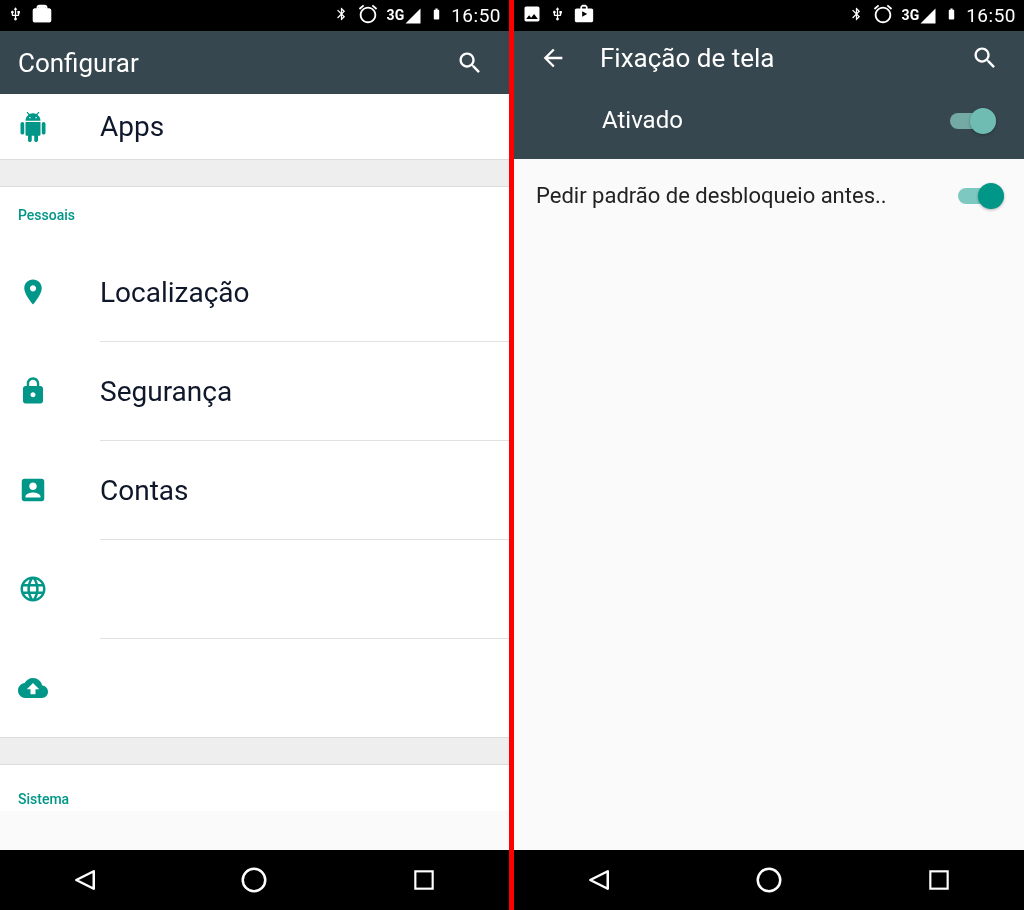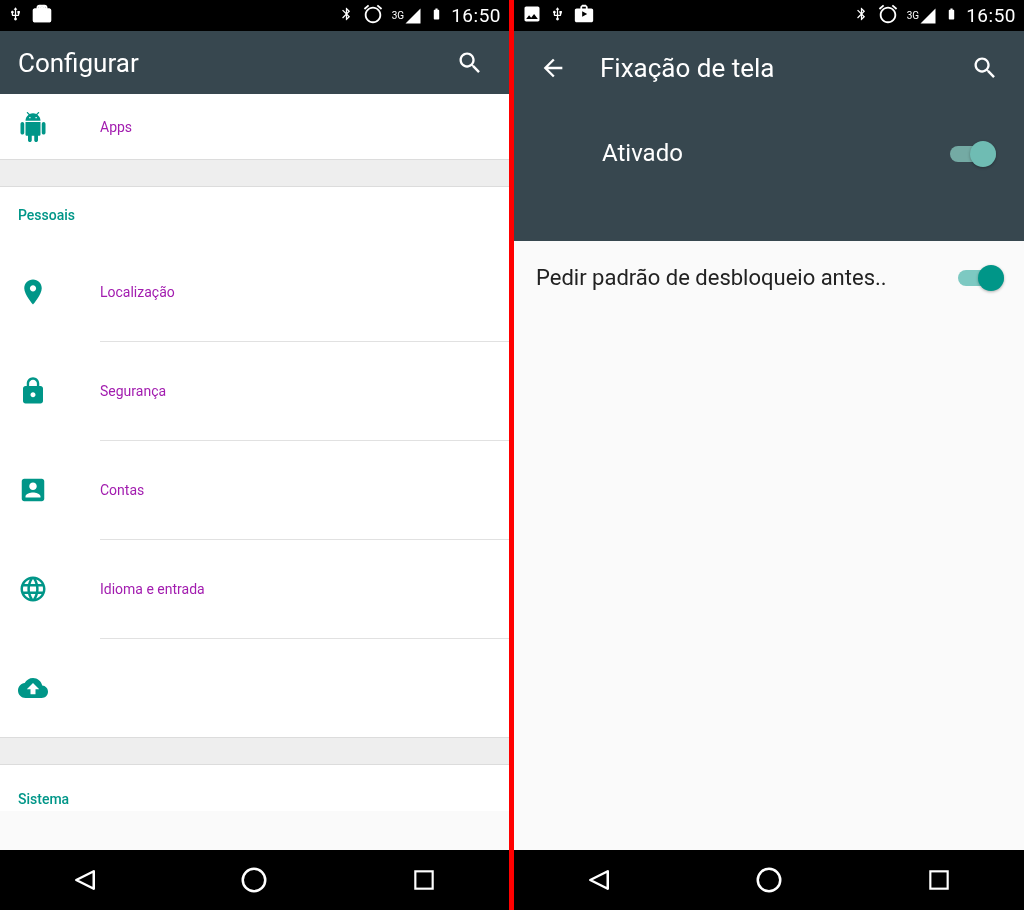--- a/index.html
+++ b/index.html
@@ -7,40 +7,40 @@
     .wrapper { display: flex; width: 1024px; height: 910px; }
     .pane { position: relative; height: 910px; background: #fafafa; display: flex; flex-direction: column; }
     .pane-left { width: 509px; }
     .pane-right { width: 510px; }
     .divider { width: 5px; background: #ff0000; height: 910px; }
     
     .status-bar { height: 31px; background: #000; display: flex; align-items: center; justify-content: space-between; color: #fff; padding: 0 8px; font-size: 18px; }
     .sb-left, .sb-right { display: flex; align-items: center; gap: 8px; }
     .sb-left svg, .sb-right svg { fill: #fff; }
     .sb-time { font-weight: 400; letter-spacing: .5px; font-size: 19px; }
-    .sb-3g { font-size: 10px; line-height: 9px; font-weight: normal; position: relative; top:-5px; }
+    .sb-3g { font-size: 14px; line-height: 9px; font-weight: bold; position: relative; top:-5px; }
     .sb-signal-wrap { position: relative; display: flex; align-items: flex-end; }
     
     .app-bar { background: #37474F; color: #fff; display: flex; align-items: center; height: 63px; padding: 0 18px; }
-    .app-bar.tall { height: 210px; align-items: flex-start; flex-direction: column; padding: 0; }
+    .app-bar.tall { height: 128px; align-items: flex-start; flex-direction: column; padding: 0; }
     .app-bar-row { display: flex; align-items: center; width: 100%; height: 74px; padding: 0 18px; }
     .app-title { font-size: 26px; font-weight: 400; flex: 1; color: #fff; }
     .app-title-indent { padding-left: 26px; }
     .app-bar .icon-btn { width: 42px; height: 42px; display: flex; align-items: center; justify-content: center; cursor: pointer; }
     .icon-btn svg { fill: #fff; }
     .app-bar-sub { height: 100px; display: flex; align-items: center; width: 100%; padding: 0 28px 4px 88px; }
     .app-bar-sub-label { font-size: 24px; color: #fff; flex: 1; }
     
     .content { flex: 1; background: #fafafa; overflow: hidden; }
     .list-white { background: #fff; }
     .list-item { display: flex; align-items: center; height: 98px; padding-left: 18px; background: #fff; cursor: pointer; }
     .list-item.short { height: 65px; }
     .li-icon { width: 82px; display: flex; align-items: center; justify-content: flex-start; }
     .li-icon svg { fill: #009688; }
-    .li-label { font-size: 14px; color: #a21caf; }
+    .li-label { font-size: 28px; color: #0f172a; }
     .li-border { border-bottom: 1px solid #e1e1e1; margin-left: 100px; }
     .section-gap { height: 28px; background: #eeeeee; border-top: 1px solid #dcdcdc; border-bottom: 1px solid #dcdcdc; }
     .section-header { height: 56px; display: flex; align-items: center; padding-left: 18px; font-size: 14px; font-weight: 500; color: #009688; background: #fff; }
     .section-header.small { height: 46px; align-items: flex-end; padding-bottom: 4px;}
     
     .setting-row { display: flex; align-items: center; background: #fafafa; padding: 22px 20px 22px 22px; justify-content: flex-end; }
     .setting-row .row-label { font-size: 22px; color: #222; flex: 1; }
     
     .switch { position: relative; width: 46px; height: 28px; }
     .switch-track { position: absolute; top: 7px; left: 0; right: 0; height: 16px; border-radius: 8px; background: #7dc9c2; }
@@ -147,21 +147,20 @@
           </span>
           <span class="li-label">Contas</span>
         </div>
         <div class="li-border"></div>
         <div class="list-item">
           <span class="li-icon">
             <svg width="30" height="30" viewBox="0 0 24 24">
                 <path d="M11.99 2C6.47 2 2 6.48 2 12s4.47 10 9.99 10C17.52 22 22 17.52 22 12S17.52 2 11.99 2zm6.93 6h-2.95c-.32-1.25-.78-2.45-1.38-3.56 1.84.63 3.37 1.91 4.33 3.56zM12 4.04c.83 1.2 1.48 2.53 1.91 3.96h-3.82c.43-1.43 1.08-2.76 1.91-3.96zM4.26 14C4.1 13.36 4 12.69 4 12s.1-1.36.26-2h3.38c-.08.66-.14 1.32-.14 2 0 .68.06 1.34.14 2H4.26zm.82 2h2.95c.32 1.25.78 2.45 1.38 3.56-1.84-.63-3.37-1.9-4.33-3.56zm2.95-8H5.08c.96-1.66 2.49-2.93 4.33-3.56C8.81 5.55 8.35 6.75 8.03 8zM12 19.96c-.83-1.2-1.48-2.53-1.91-3.96h3.82c-.43 1.43-1.08 2.76-1.91 3.96zM14.34 14H9.66c-.09-.66-.16-1.32-.16-2 0-.68.07-1.35.16-2h4.68c.09.65.16 1.32.16 2 0 .68-.07 1.34-.16 2zm.25 5.56c.6-1.11 1.06-2.31 1.38-3.56h2.95c-.96 1.65-2.49 2.93-4.33 3.56zM16.36 14c.08-.66.14-1.32.14-2 0-.68-.06-1.34-.14-2h3.38c.16.64.26 1.31.26 2s-.1 1.36-.26 2h-3.38z"></path>
               </svg>
           </span>
-          <span class="li-label">Idioma e entrada</span>
         </div>
         <div class="li-border"></div>
         <div class="list-item">
           <span class="li-icon">
             <svg width="30" height="30" viewBox="0 0 24 24">
                 <path d="M19.35 10.04C18.67 6.59 15.64 4 12 4 9.11 4 6.6 5.64 5.35 8.04 2.34 8.36 0 10.91 0 14c0 3.31 2.69 6 6 6h13c2.76 0 5-2.24 5-5 0-2.64-2.05-4.78-4.65-4.96zM14 13v4h-4v-4H7l5-5 5 5h-3z"></path>
               </svg>
           </span>
         </div>
       </div>

